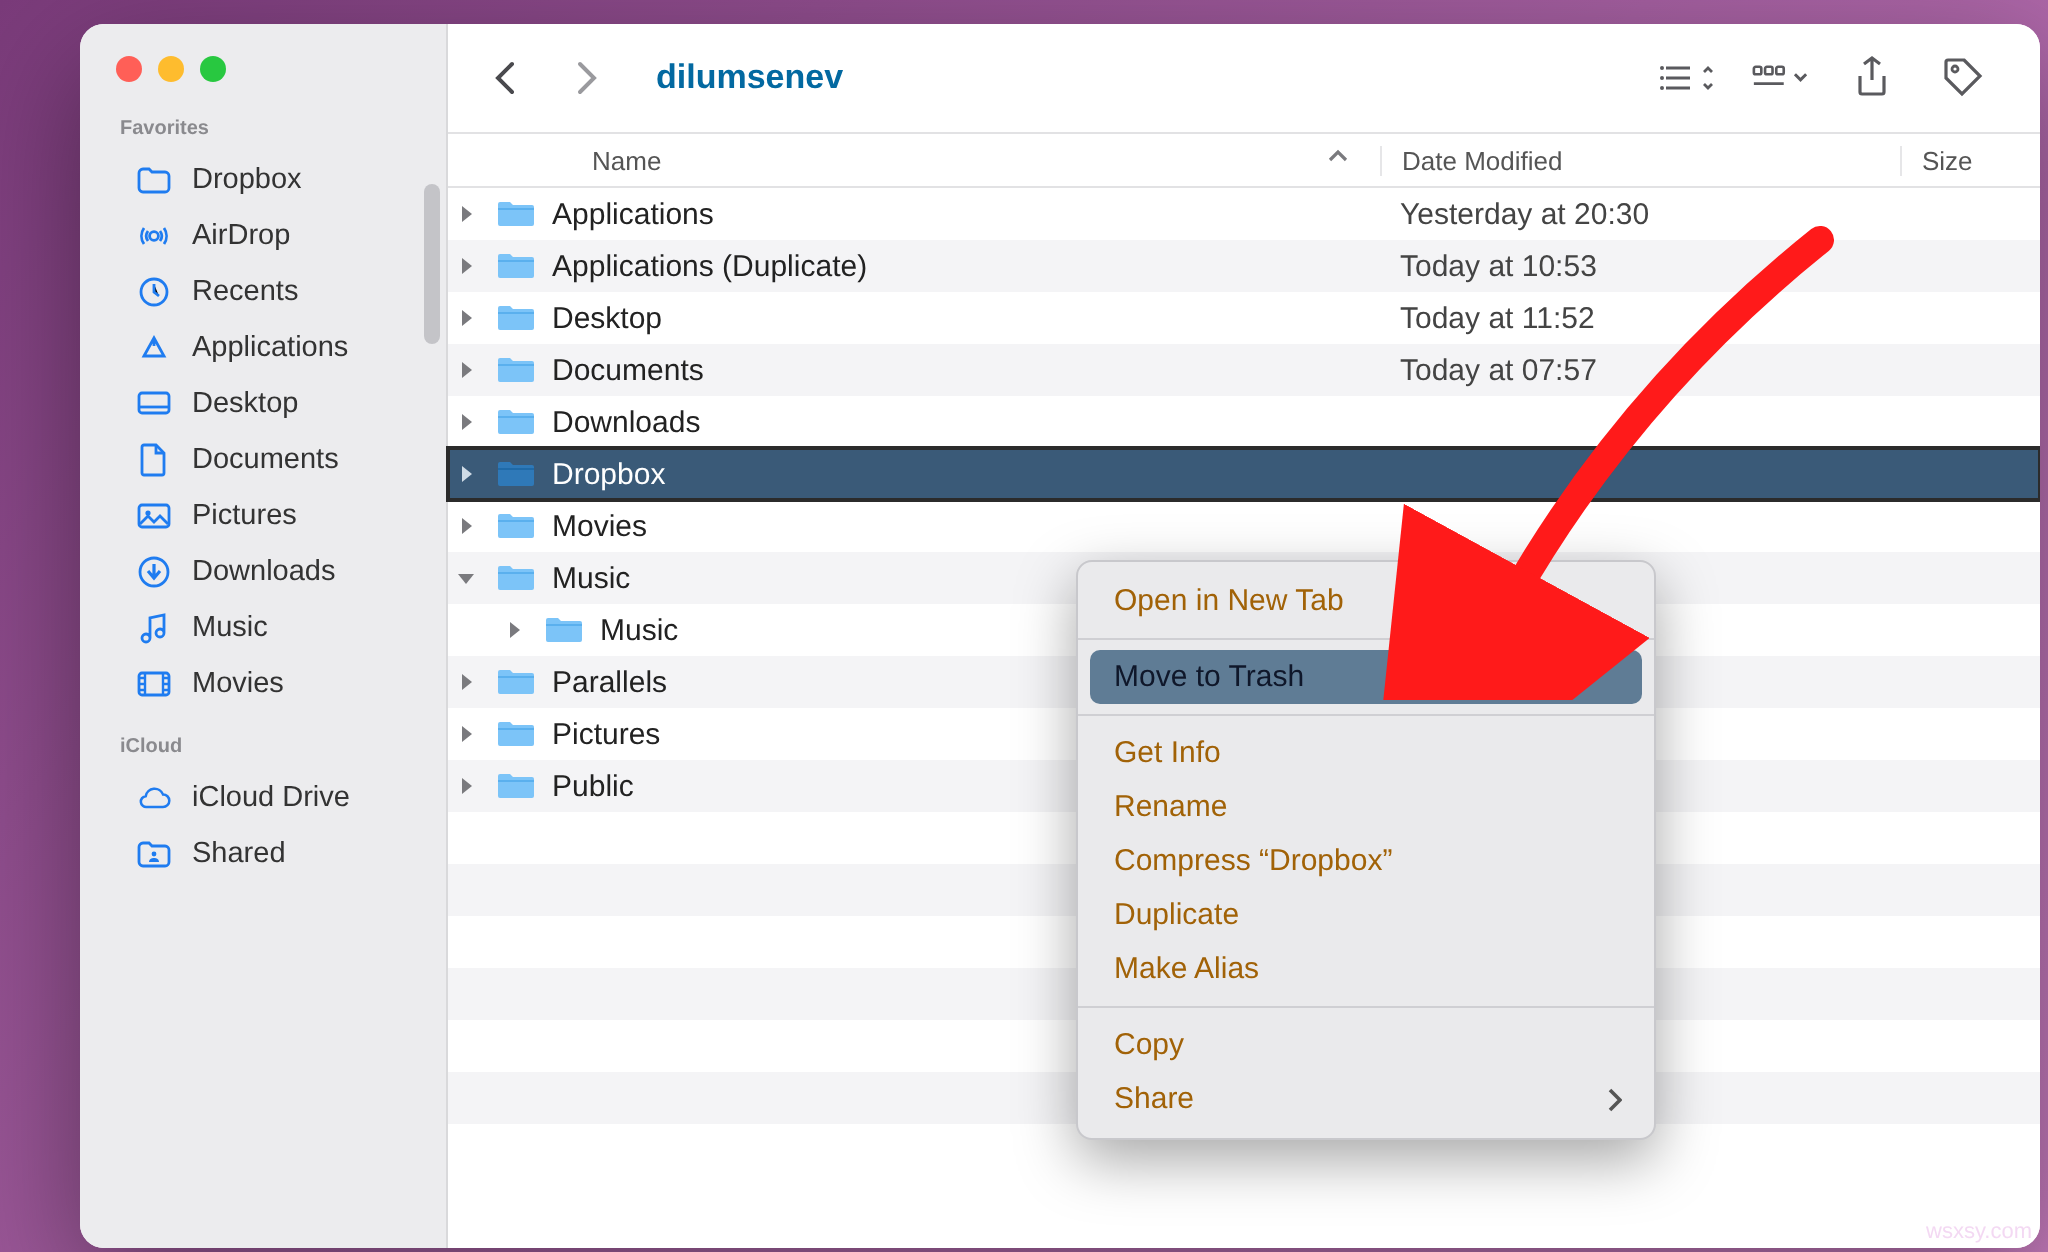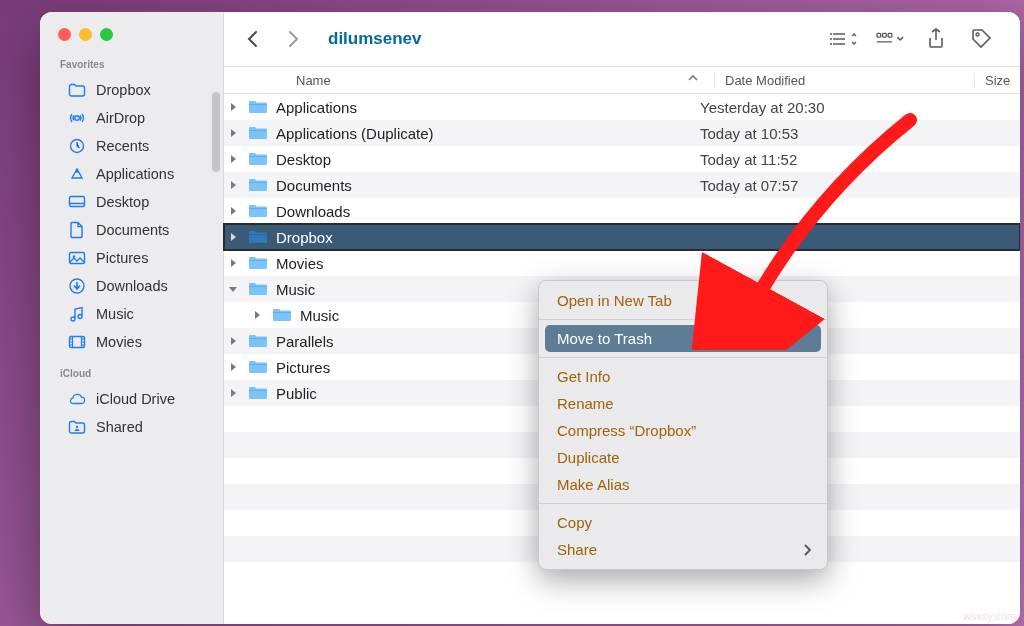--- a/index.html
+++ b/index.html
@@ -62,21 +62,21 @@
   .tool-icon { color:#5a5a5e; width:28px; height:24px; display:flex; align-items:center; justify-content:center; }
   
   .col-header {
     display:flex; align-items:center; height:28px;
     border-top:1px solid #e2e2e4; border-bottom:1px solid #e2e2e4;
     font-size:13px; color:#555;
     padding-left: 72px;
   }
   .col-name { flex:1; display:flex; align-items:flex-start; gap:6px;}
   .col-date { width:260px; border-left:1px solid #e6e6e8; padding-left:10px;}
-  .col-size { width:46px; border-left:1px solid #e6e6e8; padding-left:10px;}
+  .col-size { width:70px; border-left:1px solid #e6e6e8; padding-left:10px;}
   .sort-caret { color:#7a7a7e; }
   .col-name-spacer{flex:1;}
   
   .file-list { flex:1; position:relative; }
   .row {
     display:flex; align-items:center; height:26px;
     font-size:15px;
   }
   .row:nth-child(odd){ background:#fff; }
   .row:nth-child(even){ background:#f4f4f6; }
@@ -107,21 +107,21 @@
     border:1px solid #c8c8cc; border-radius:8px;
     box-shadow: 0 10px 30px rgba(0,0,0,.35);
     padding:6px 0;
     font-size:15px;
   }
   .ctx-item {
     padding: 5px 16px 5px 18px; color:#a16207;
     display:flex; align-items:center;
   }
   .ctx-item.highlight {
-    background:#5f7c95; color:#ffffff; margin:0 6px; border-radius:5px; padding-left:12px; padding-right:6px;
+    background:#5f7c95; color:#0f172a; margin:0 6px; border-radius:5px; padding-left:12px; padding-right:6px;
   }
   .ctx-sep { height:1px; background:#cfcfd3; margin:5px 0; }
   .ctx-arrow { margin-left:auto; color:#555; }
   
   .arrow-svg {
     position:absolute; left:690px; top:110px; width:240px; height:240px;
     pointer-events:none;
   }
   
   svg { display:block; }

